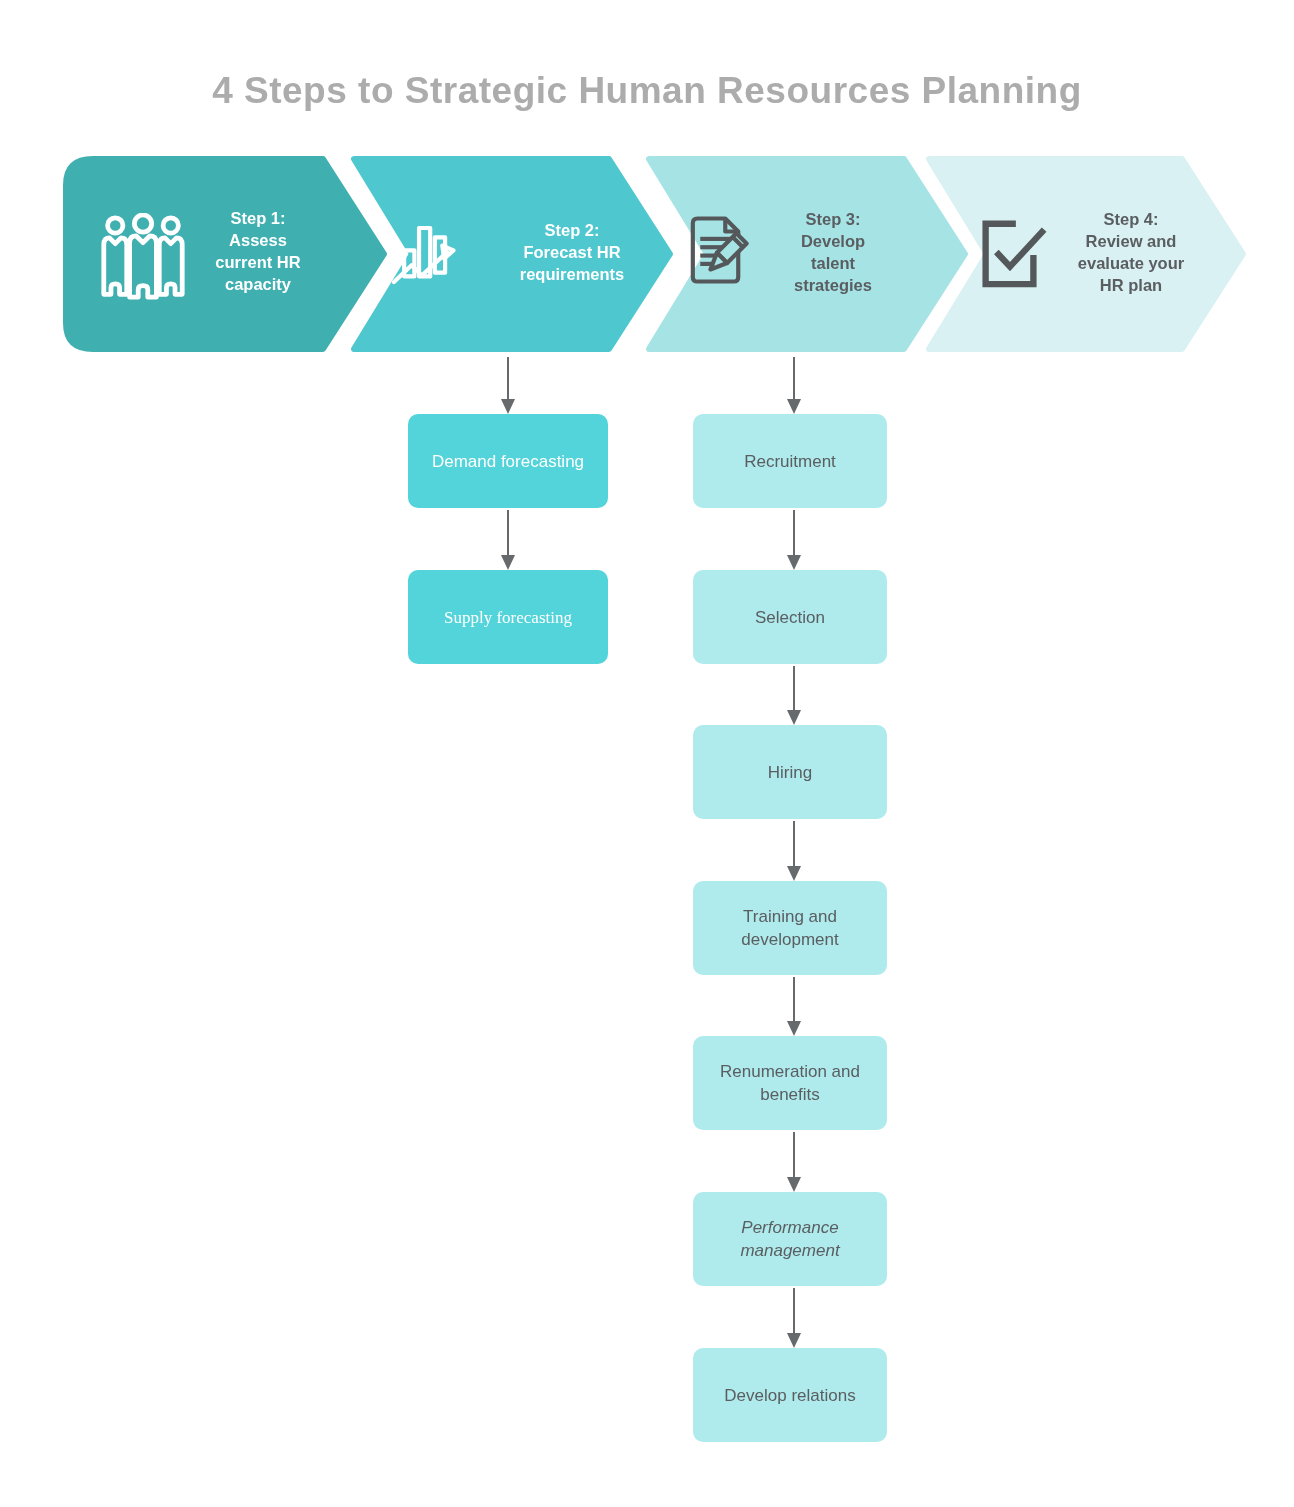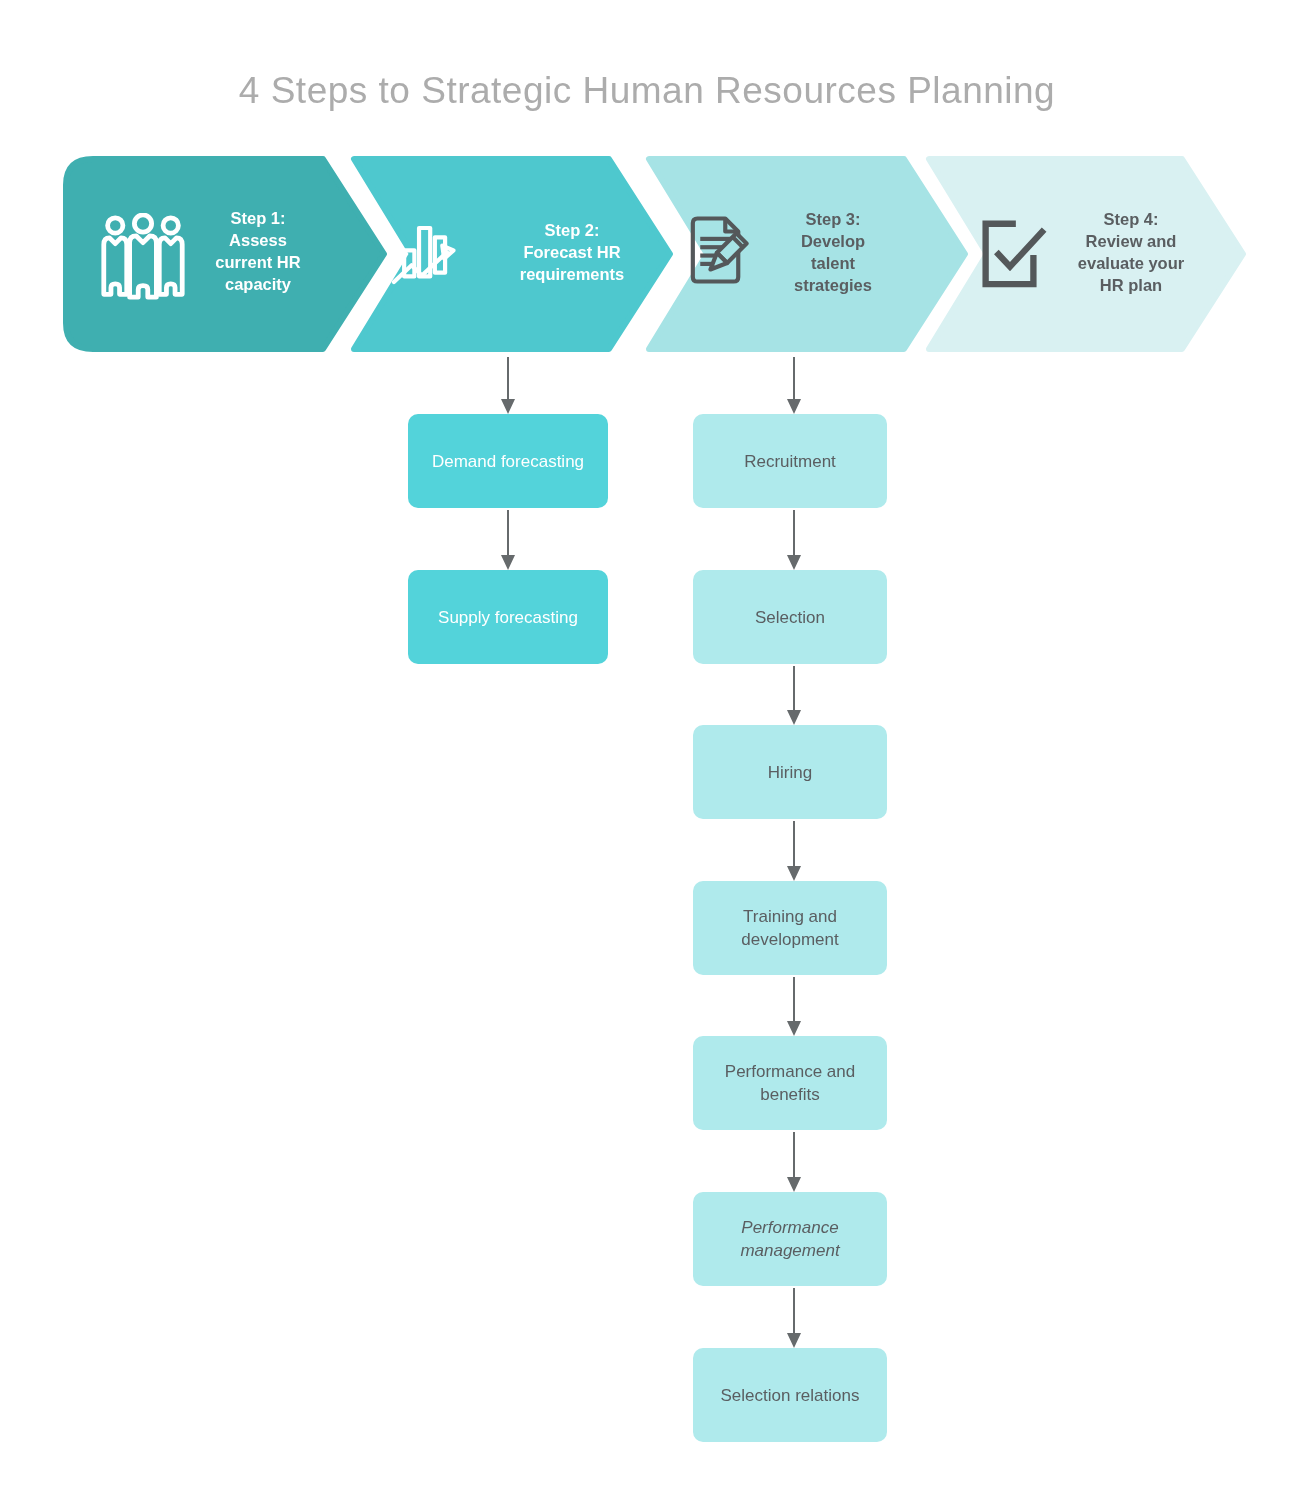--- a/index.html
+++ b/index.html
@@ -2,21 +2,21 @@
 <html><head>
 <meta charset="utf-8">
 <style>
   html,body{margin:0;padding:0;background:#ffffff;}
   .canvas{
     position:relative;width:1294px;height:1507px;background:#ffffff;
     font-family:"Liberation Sans",sans-serif;overflow:hidden;
   }
   .title{
     position:absolute;left:0;right:0;top:70px;text-align:center;
-    font-size:37px;font-weight:normal;color:#acacac;letter-spacing:.5px;
+    font-size:37px;font-weight:bold;color:#acacac;letter-spacing:.5px;
   }
   .band{position:absolute;left:0;top:154px;}
   .icon{position:absolute;transform:translate(-50%,-50%);}
   .step-label{
     position:absolute;transform:translate(-50%,-50%);text-align:center;
     font-weight:bold;font-size:16.5px;line-height:22px;white-space:pre-line;
   }
   .light-text{color:#ffffff;}
   .dark-text{color:#5a5e61;}
   .box{
@@ -103,29 +103,29 @@
   <div class="step-label dark-text" style="left:833px;top:252px;">Step 3:
 Develop
 talent
 strategies</div>
   <div class="step-label dark-text" style="left:1131px;top:252px;text-align:center;">Step 4:
 Review and
 evaluate your
 HR plan</div>
 
   <div class="box box-a" style="top:414px;">Demand forecasting</div>
-  <div class="box box-a" style="top:570px;">Supply forecasting</div>
+  <div class="box box-a" style="top:570px;font-family:Liberation Serif, serif;">Supply forecasting</div>
 
   <div class="box box-b" style="top:414px;">Recruitment</div>
   <div class="box box-b" style="top:570px;">Selection</div>
   <div class="box box-b" style="top:725px;">Hiring</div>
   <div class="box box-b" style="top:881px;">Training and development</div>
-  <div class="box box-b" style="top:1036px;">Performance and benefits</div>
+  <div class="box box-b" style="top:1036px;">Renumeration and benefits</div>
   <div class="box box-b" style="top:1192px;font-style:italic;">Performance management</div>
-  <div class="box box-b" style="top:1348px;">Selection relations</div>
+  <div class="box box-b" style="top:1348px;">Develop relations</div>
 
   <div class="arrow" style="left:508px;top:357px;">
       <div class="line" style="height:42px;"></div>
       <div class="head"></div>
     </div>
   <div class="arrow" style="left:508px;top:510px;">
       <div class="line" style="height:45px;"></div>
       <div class="head"></div>
     </div>
 

